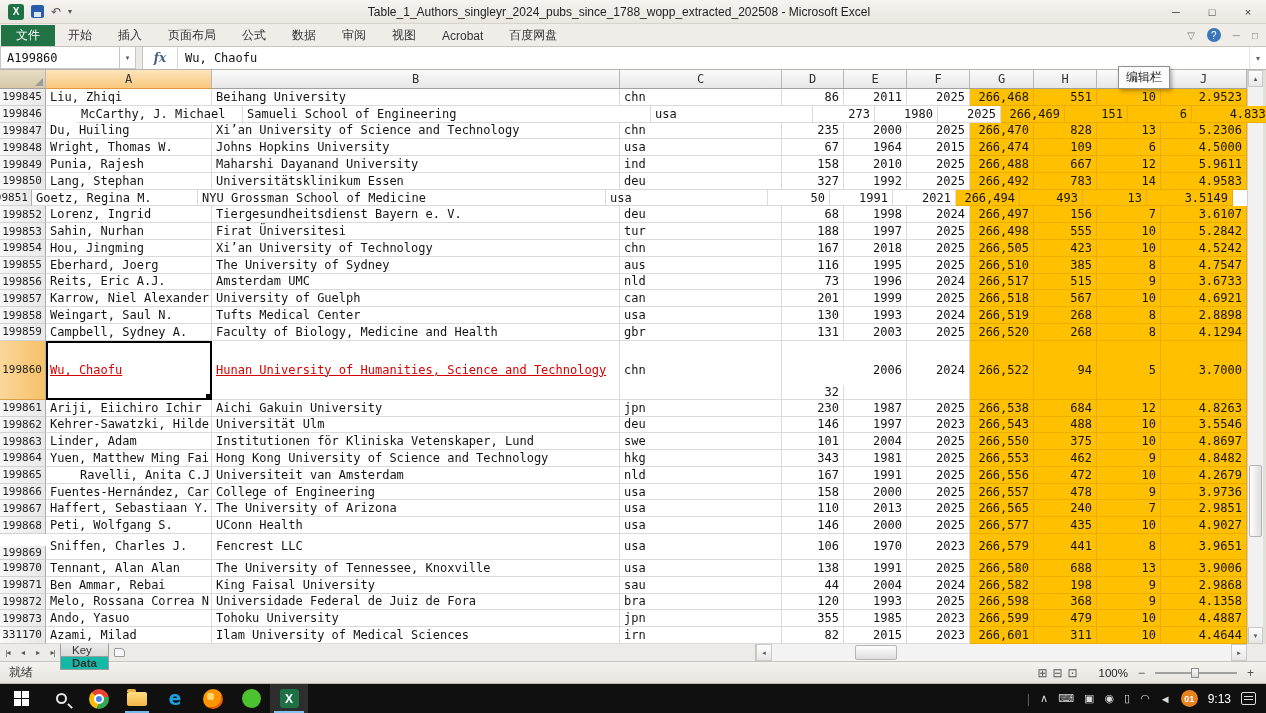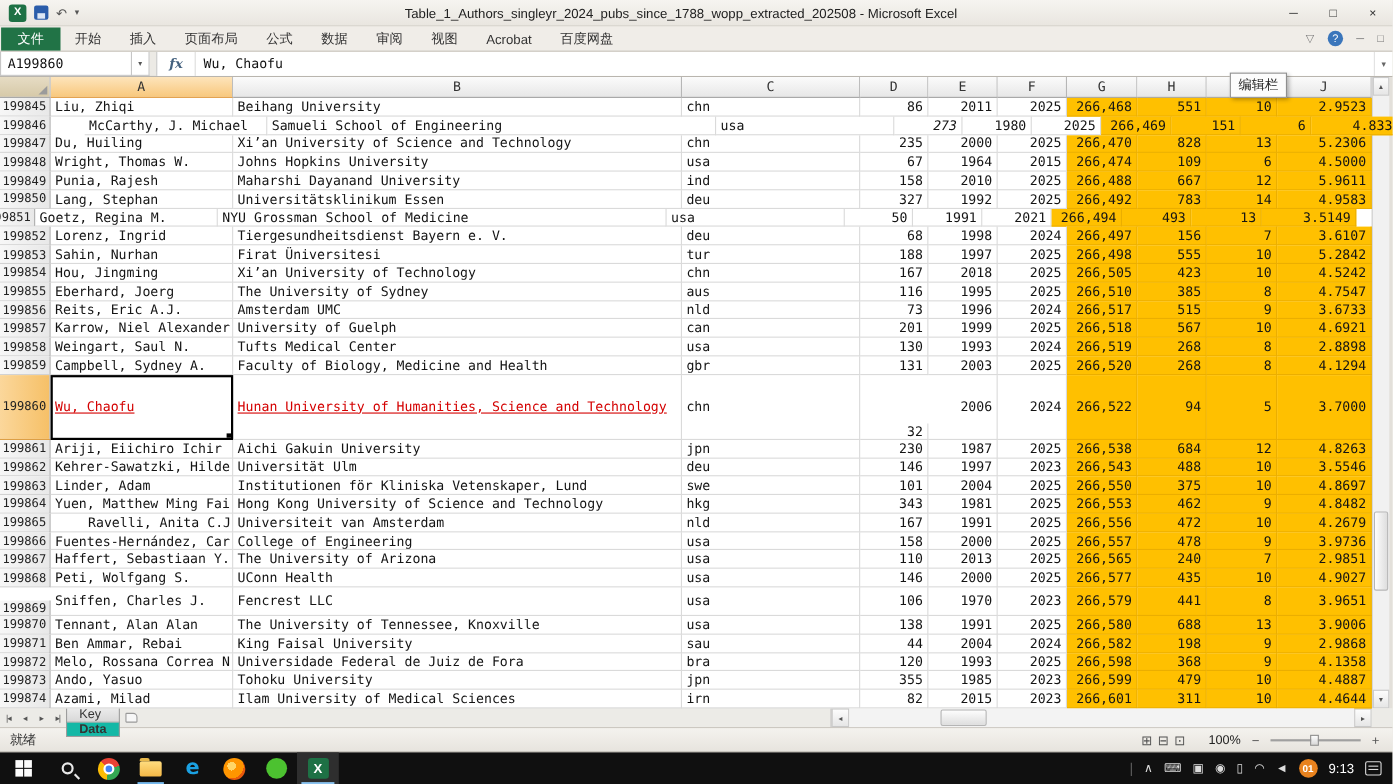--- a/index.html
+++ b/index.html
@@ -191,21 +191,21 @@
             <div class="cell orange num" style="width: 64px;">266,468</div>
             <div class="cell orange num" style="width: 63px;">551</div>
             <div class="cell orange num" style="width: 64px;">10</div>
             <div class="cell orange num" style="width: 86px;">2.9523</div>
           </div>
           <div class="grow">
             <div class="rowhead" style="width: 46px;">199846</div>
             <div class="cell" style="width: 166px; margin-left: 31px;">McCarthy, J. Michael</div>
             <div class="cell" style="width: 408px;">Samueli School of Engineering</div>
             <div class="cell" style="width: 162px;">usa</div>
-            <div class="cell num" style="width: 62px; font-style: italic;">273</div>
+            <div class="cell num" style="width: 62px;">273</div>
             <div class="cell num" style="width: 63px;">1980</div>
             <div class="cell num" style="width: 63px;">2025</div>
             <div class="cell orange num" style="width: 64px;">266,469</div>
             <div class="cell orange num" style="width: 63px;">151</div>
             <div class="cell orange num" style="width: 64px;">6</div>
             <div class="cell orange num" style="width: 86px;">4.8333</div>
           </div>
           <div class="grow">
             <div class="rowhead" style="width: 46px;">199847</div>
             <div class="cell" style="width: 166px;">Du, Huiling</div>
@@ -551,21 +551,21 @@
             <div class="cell" style="width: 162px;">jpn</div>
             <div class="cell num" style="width: 62px;">355</div>
             <div class="cell num" style="width: 63px;">1985</div>
             <div class="cell num" style="width: 63px;">2023</div>
             <div class="cell orange num" style="width: 64px;">266,599</div>
             <div class="cell orange num" style="width: 63px;">479</div>
             <div class="cell orange num" style="width: 64px;">10</div>
             <div class="cell orange num" style="width: 86px;">4.4887</div>
           </div>
           <div class="grow">
-            <div class="rowhead" style="width: 46px;">199874</div>
+            <div class="rowhead" style="width: 46px;">331170</div>
             <div class="cell" style="width: 166px;">Azami, Milad</div>
             <div class="cell" style="width: 408px;">Ilam University of Medical Sciences</div>
             <div class="cell" style="width: 162px;">irn</div>
             <div class="cell num" style="width: 62px;">82</div>
             <div class="cell num" style="width: 63px;">2015</div>
             <div class="cell num" style="width: 63px;">2023</div>
             <div class="cell orange num" style="width: 64px;">266,601</div>
             <div class="cell orange num" style="width: 63px;">311</div>
             <div class="cell orange num" style="width: 64px;">10</div>
             <div class="cell orange num" style="width: 86px;">4.4644</div>

